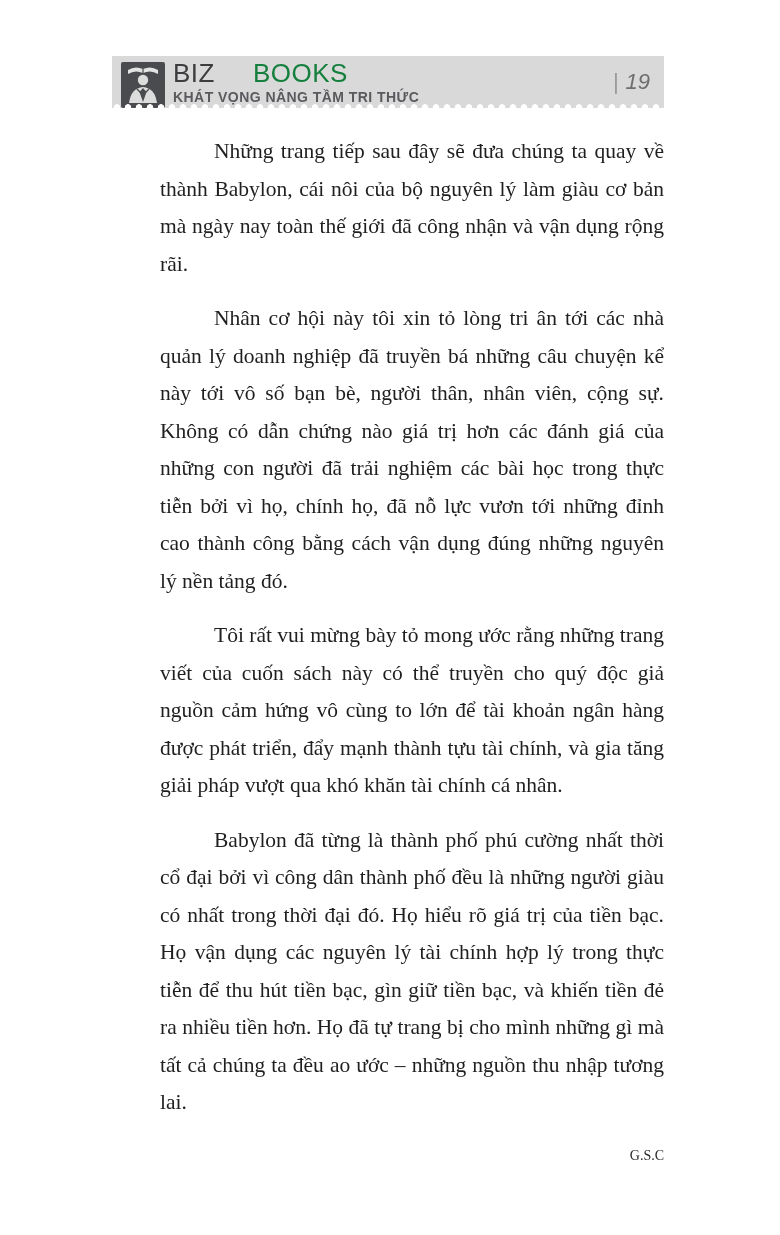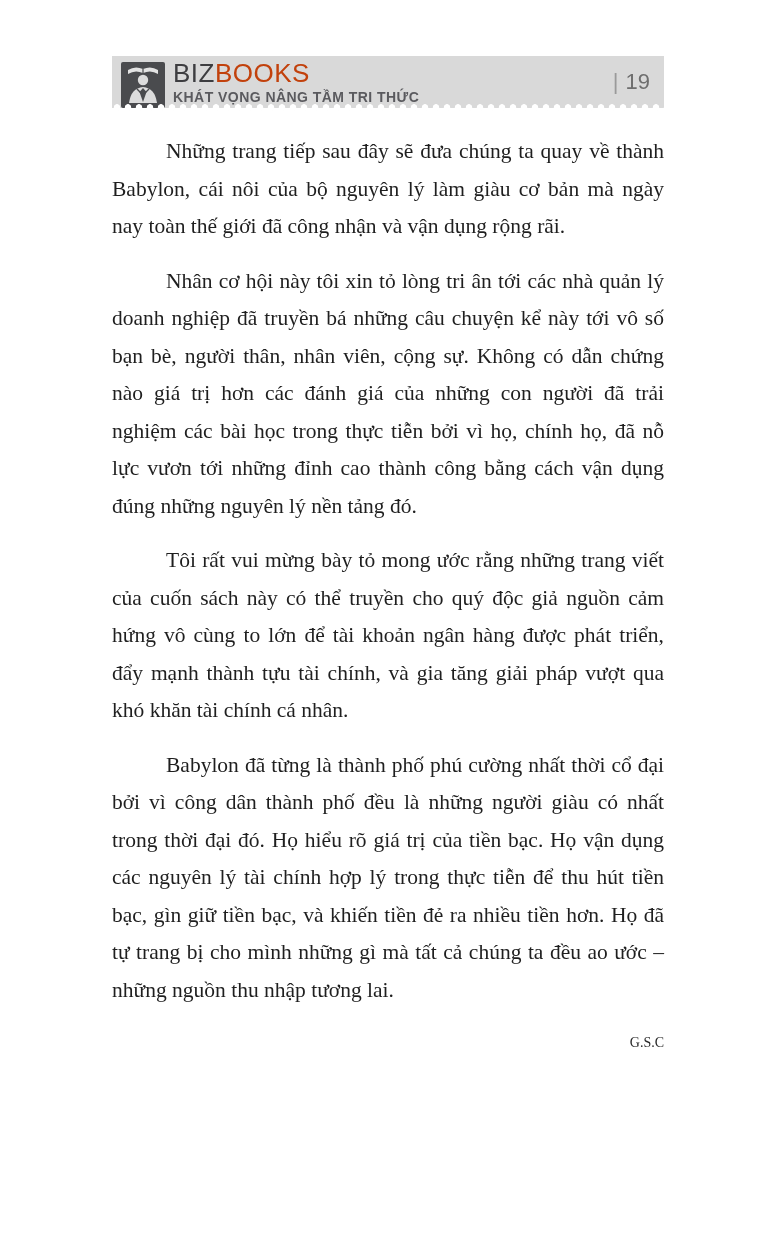--- a/index.html
+++ b/index.html
@@ -60,49 +60,51 @@
   }
   .brand-line {
     font-family: "Liberation Sans", sans-serif;
     font-size: 26px;
     color: #3d3d40;
     letter-spacing: 0.5px;
     line-height: 26px;
     white-space: nowrap;
   }
   .brand-primary { font-weight: 400; }
-  .brand-secondary { font-weight: 400; color: #c2410c; }
+  .brand-secondary { font-weight: 400; color: #15803d; margin-left: 38px; }
   .tagline {
     font-family: "Liberation Sans", sans-serif;
     font-size: 14px;
     font-weight: 700;
     letter-spacing: 0.45px;
     color: #5a5a5e;
     margin-top: 4px;
     white-space: nowrap;
   }
   .header-spacer { flex: 1 1 auto; }
   .page-number-block {
     font-family: "Liberation Sans", sans-serif;
     font-size: 22px;
     color: #6e6e6e;
     white-space: nowrap;
+    font-style: italic;
   }
   .page-sep {
     color: #9a9a9a;
     font-weight: 300;
     margin-right: 7px;
   }
   
   .main-text {
     margin-top: 25px;
     font-size: 21.5px;
     line-height: 37.5px;
     color: #1f1f1f;
     text-align: justify;
+    margin-left: 48px;
   }
   .main-text p {
     margin: 0 0 17px 0;
     text-indent: 54px;
   }
   .signature {
     text-align: right;
     font-size: 14px;
     line-height: 37.5px;
     color: #2a2a2a;

